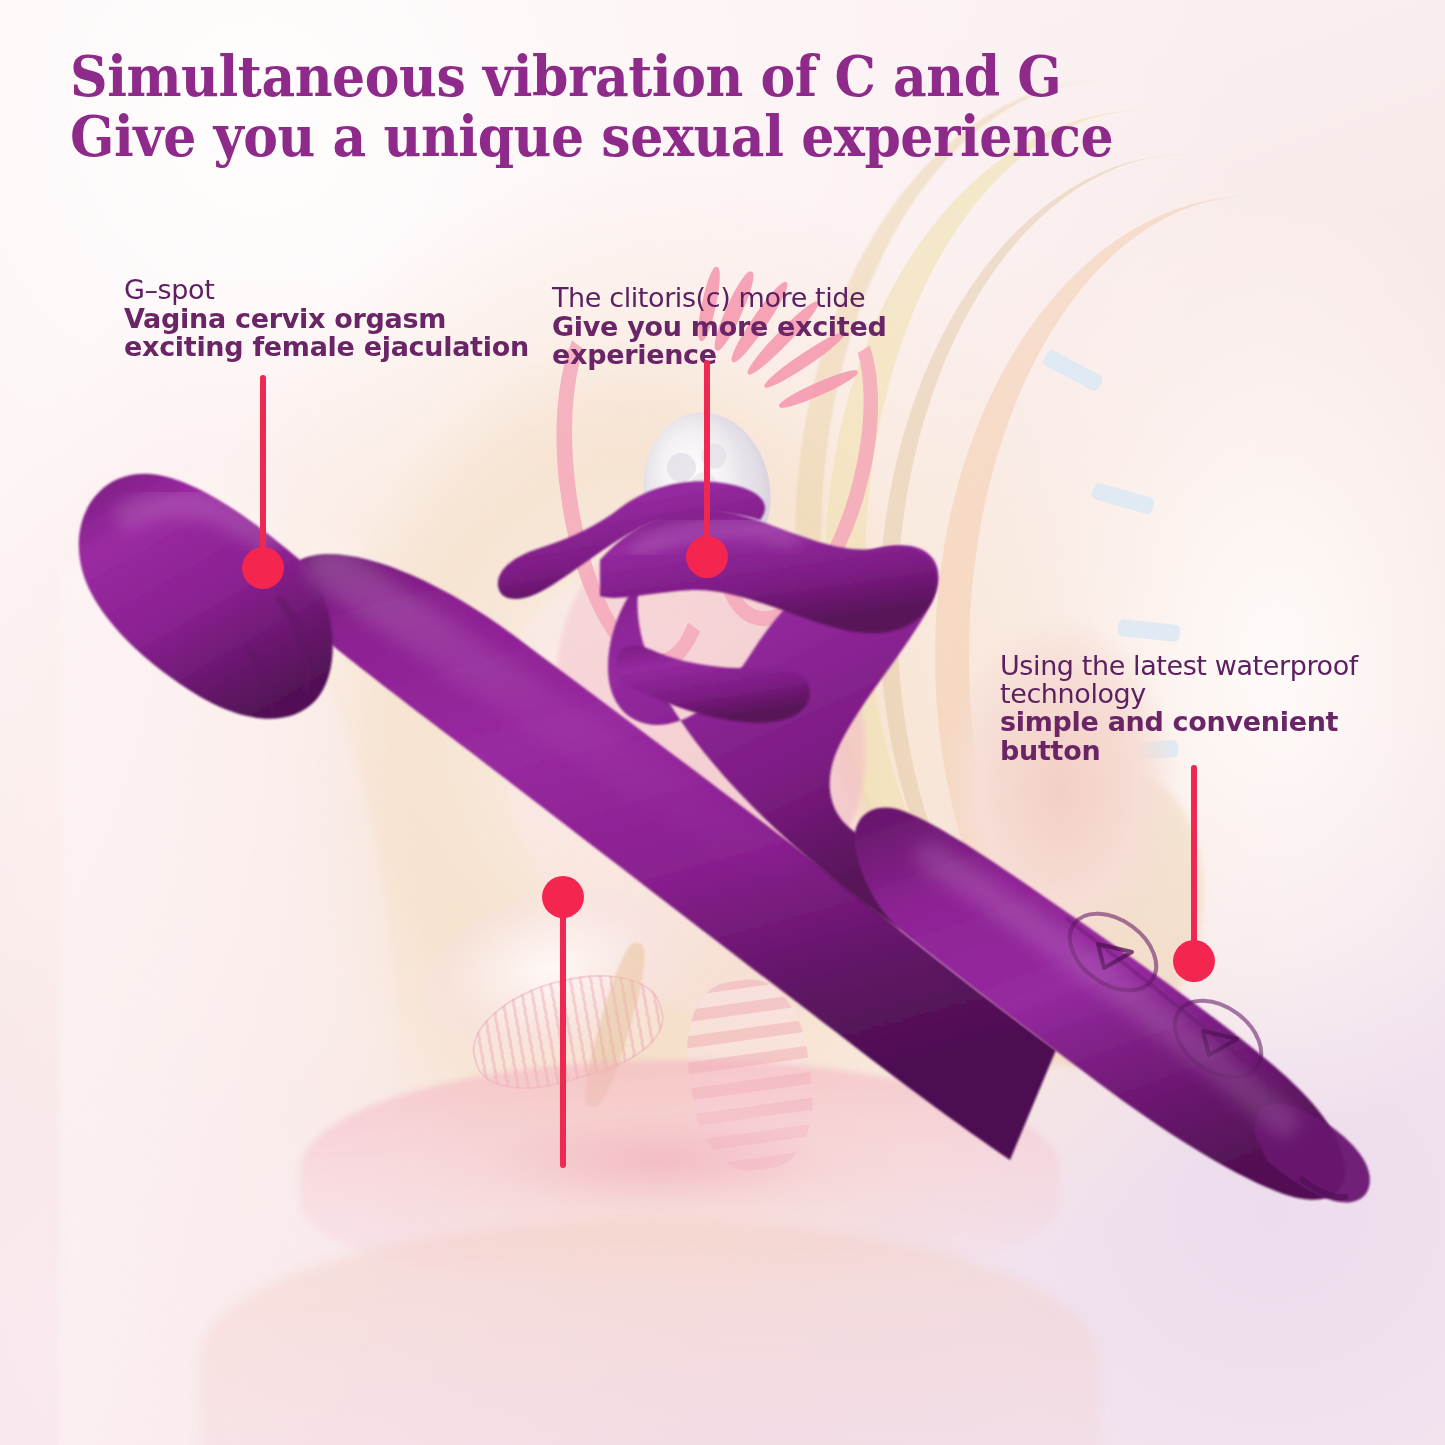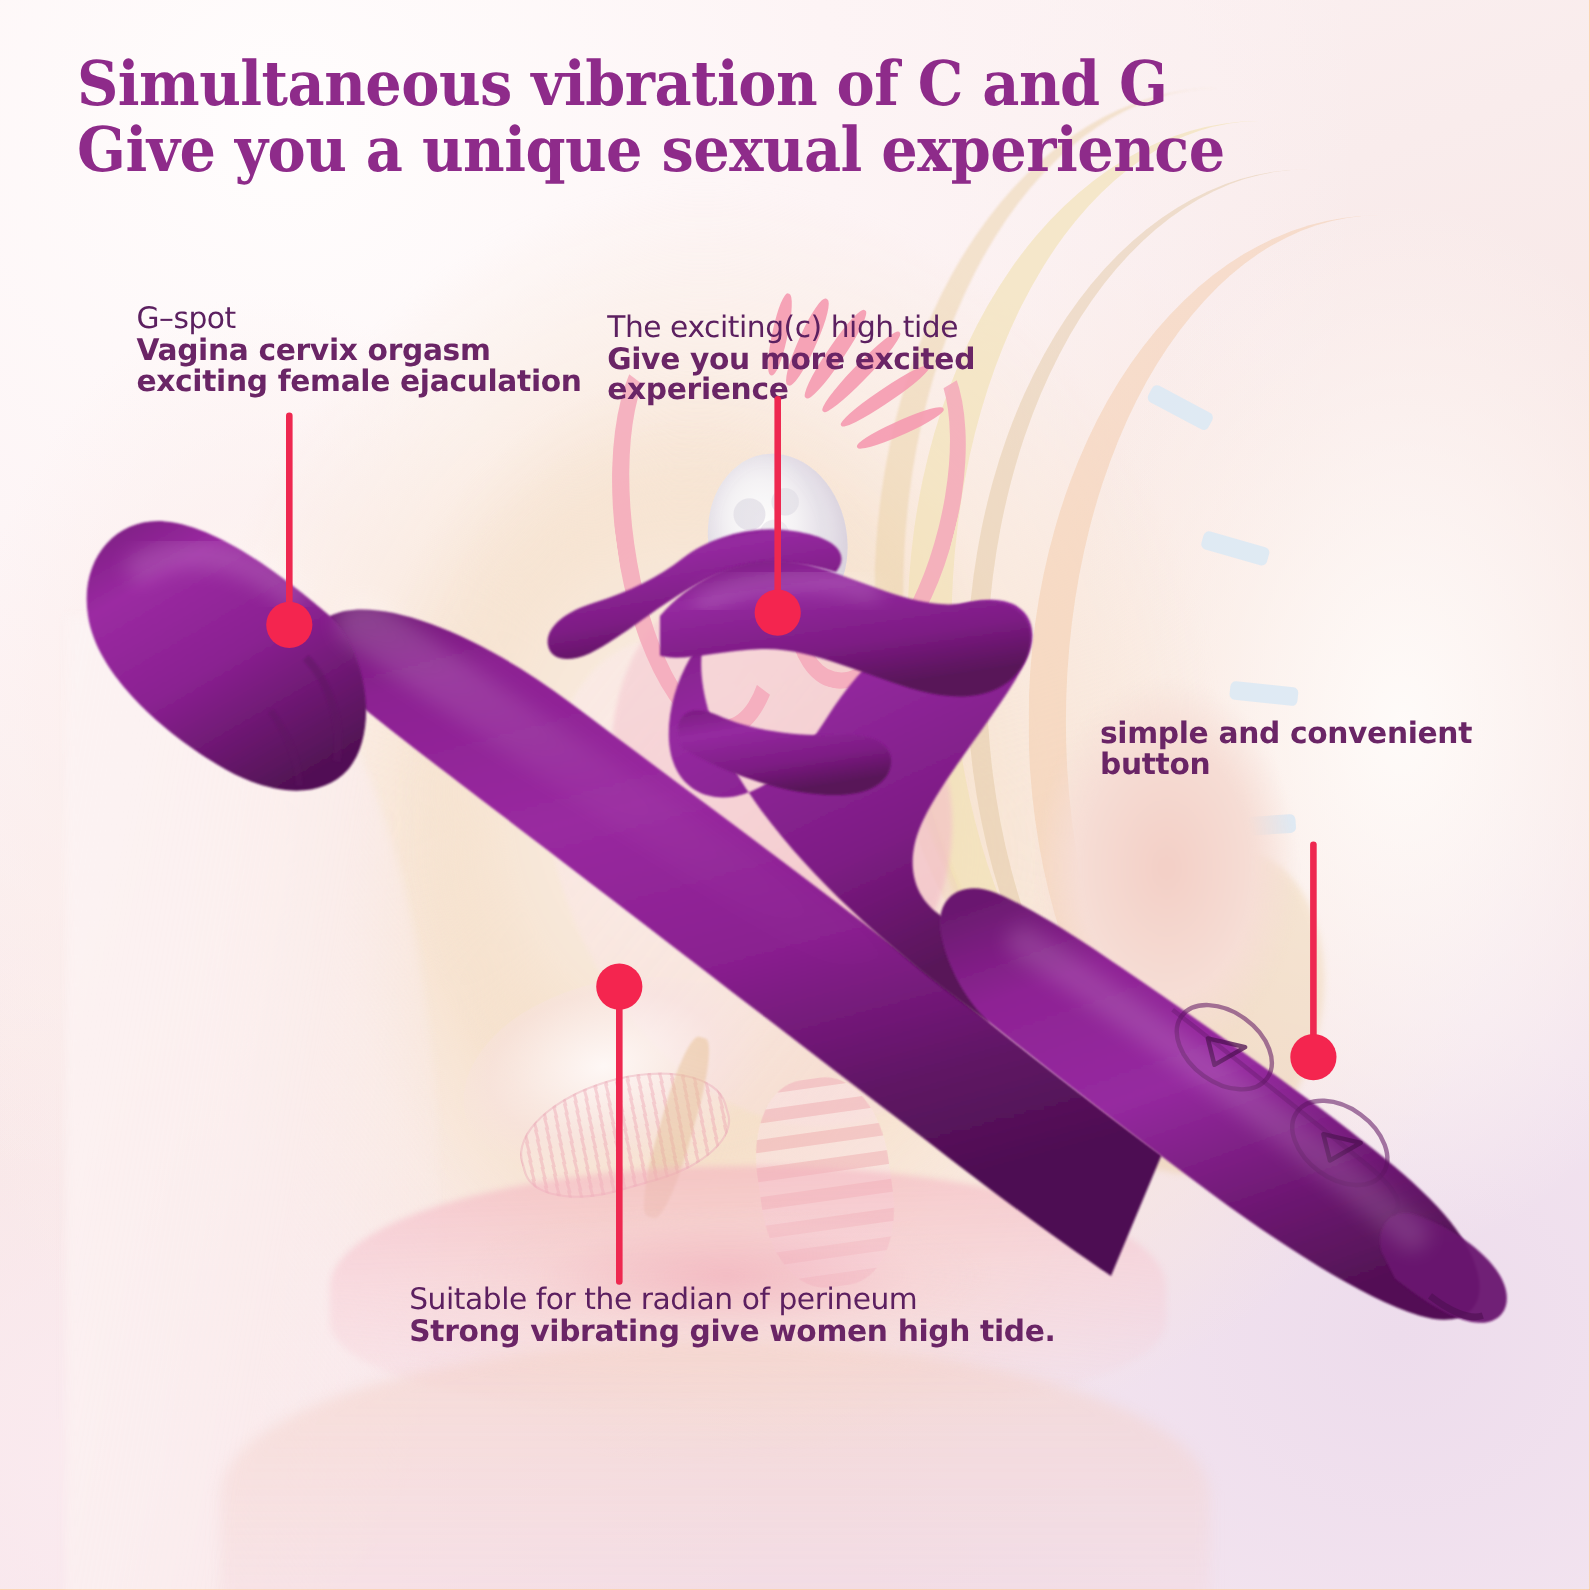--- a/index.html
+++ b/index.html
@@ -411,38 +411,36 @@
     <div class="hl">G–spot</div>
     <div class="sub">Vagina cervix orgasm
 exciting female ejaculation</div>
   </div>
   <div class="pointer">
     <div class="pline" style="left:260px;top:375px;height:186px;background:#ee2850;"></div>
     <div class="pdot" style="left:242px;top:547px;width:42px;height:42px;background:#f4254f;"></div>
   </div>
 
   <div class="callout" style="left:552px;top:284px;width:420px;">
-    <div class="hl">The exciting(c) high tide</div>
+    <div class="hl">The clitoris(c) more tide</div>
     <div class="sub">Give you more excited experience</div>
   </div>
   <div class="pointer">
     <div class="pline" style="left:704px;top:360px;height:190px;background:#ee2850;"></div>
     <div class="pdot" style="left:686px;top:536px;width:42px;height:42px;background:#f4254f;"></div>
   </div>
 
   <div class="callout" style="left:1000px;top:652px;width:370px;">
+    <div class="hl">Using the latest waterproof
+technology</div>
     <div class="sub">simple and convenient button</div>
   </div>
   <div class="pointer">
     <div class="pline" style="left:1191px;top:765px;height:190px;background:#ee2850;"></div>
     <div class="pdot" style="left:1173px;top:940px;width:42px;height:42px;background:#f4254f;"></div>
   </div>
 
-  <div class="callout" style="left:372px;top:1168px;width:600px;">
-    <div class="hl">Suitable for the radian of perineum</div>
-    <div class="sub">Strong vibrating give women high tide.</div>
-  </div>
   <div class="pointer">
     <div class="pline" style="left:560px;top:905px;height:263px;background:#ee2850;"></div>
     <div class="pdot" style="left:542px;top:876px;width:42px;height:42px;background:#f4254f;"></div>
   </div>
 
 </div>
 
 </body></html>

